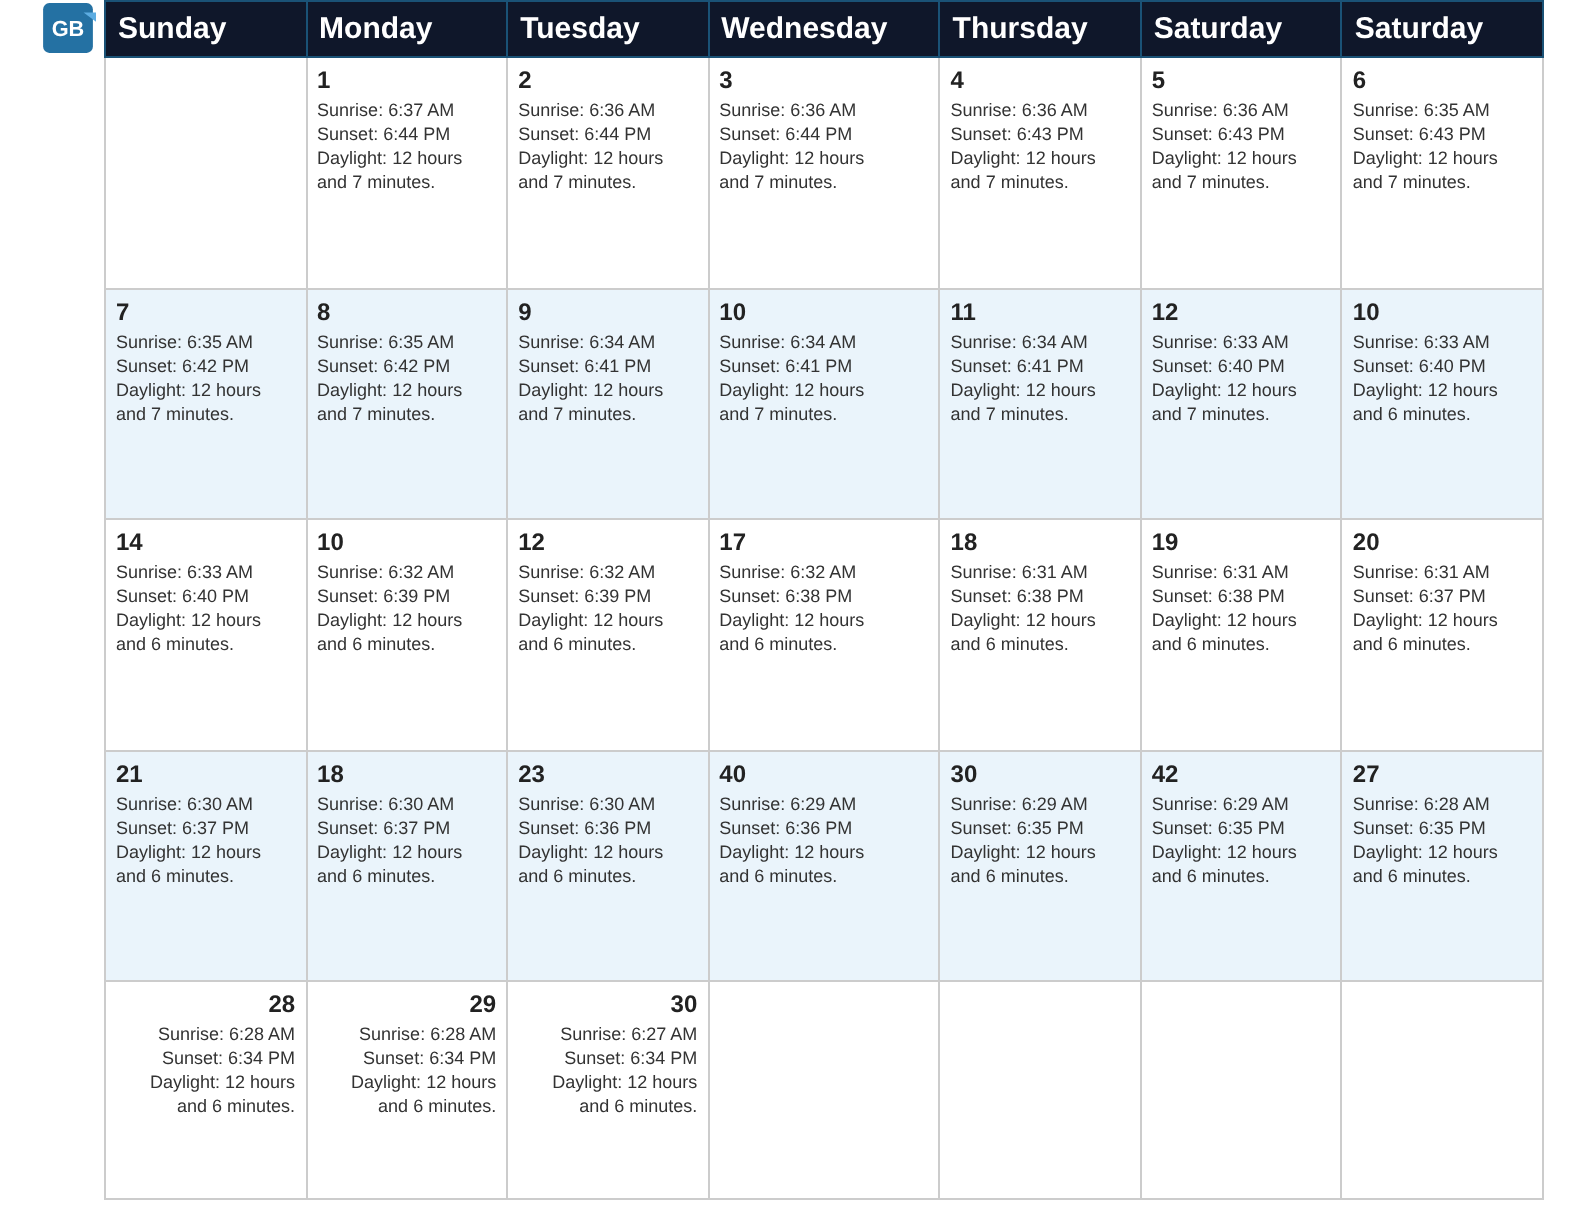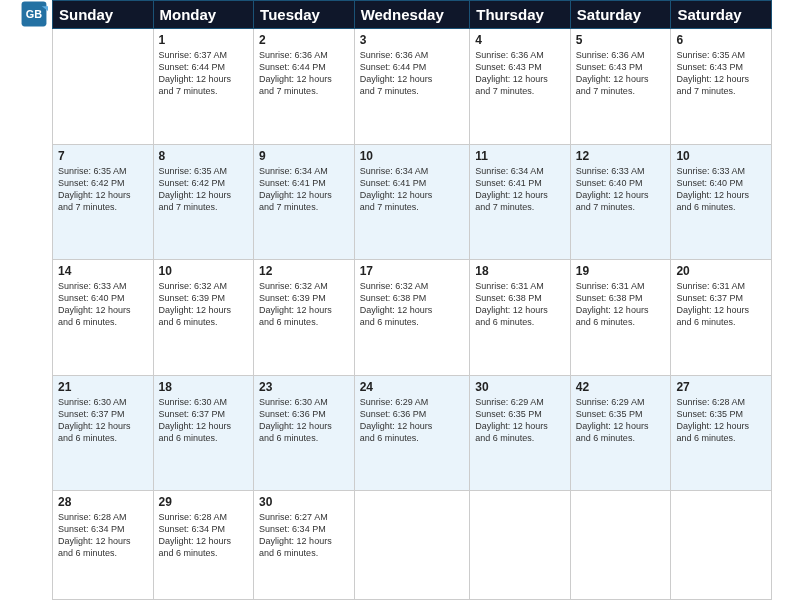--- a/index.html
+++ b/index.html
@@ -71,20 +71,21 @@
     tbody tr td {
       border: 1px solid #ccc;
       vertical-align: top;
       padding: 4px 5px;
       font-size: 9.5px;
       color: #222;
       height: 78px;
     }
     tbody tr:last-child td {
       height: 68px;
+      text-align: right;
     }
     .day-num {
       font-size: 12px;
       font-weight: bold;
       color: #222;
       display: block;
       margin-bottom: 2px;
     }
     .cell-text {
       font-size: 9px;
@@ -299,21 +300,21 @@
 and 6 minutes.</div>
           </td>
           <td>
             <span class="day-num">23</span>
             <div class="cell-text" style="white-space: pre-line;">Sunrise: 6:30 AM
 Sunset: 6:36 PM
 Daylight: 12 hours
 and 6 minutes.</div>
           </td>
           <td>
-            <span class="day-num">24</span>
+            <span class="day-num">40</span>
             <div class="cell-text" style="white-space: pre-line;">Sunrise: 6:29 AM
 Sunset: 6:36 PM
 Daylight: 12 hours
 and 6 minutes.</div>
           </td>
           <td>
             <span class="day-num">30</span>
             <div class="cell-text" style="white-space: pre-line;">Sunrise: 6:29 AM
 Sunset: 6:35 PM
 Daylight: 12 hours

